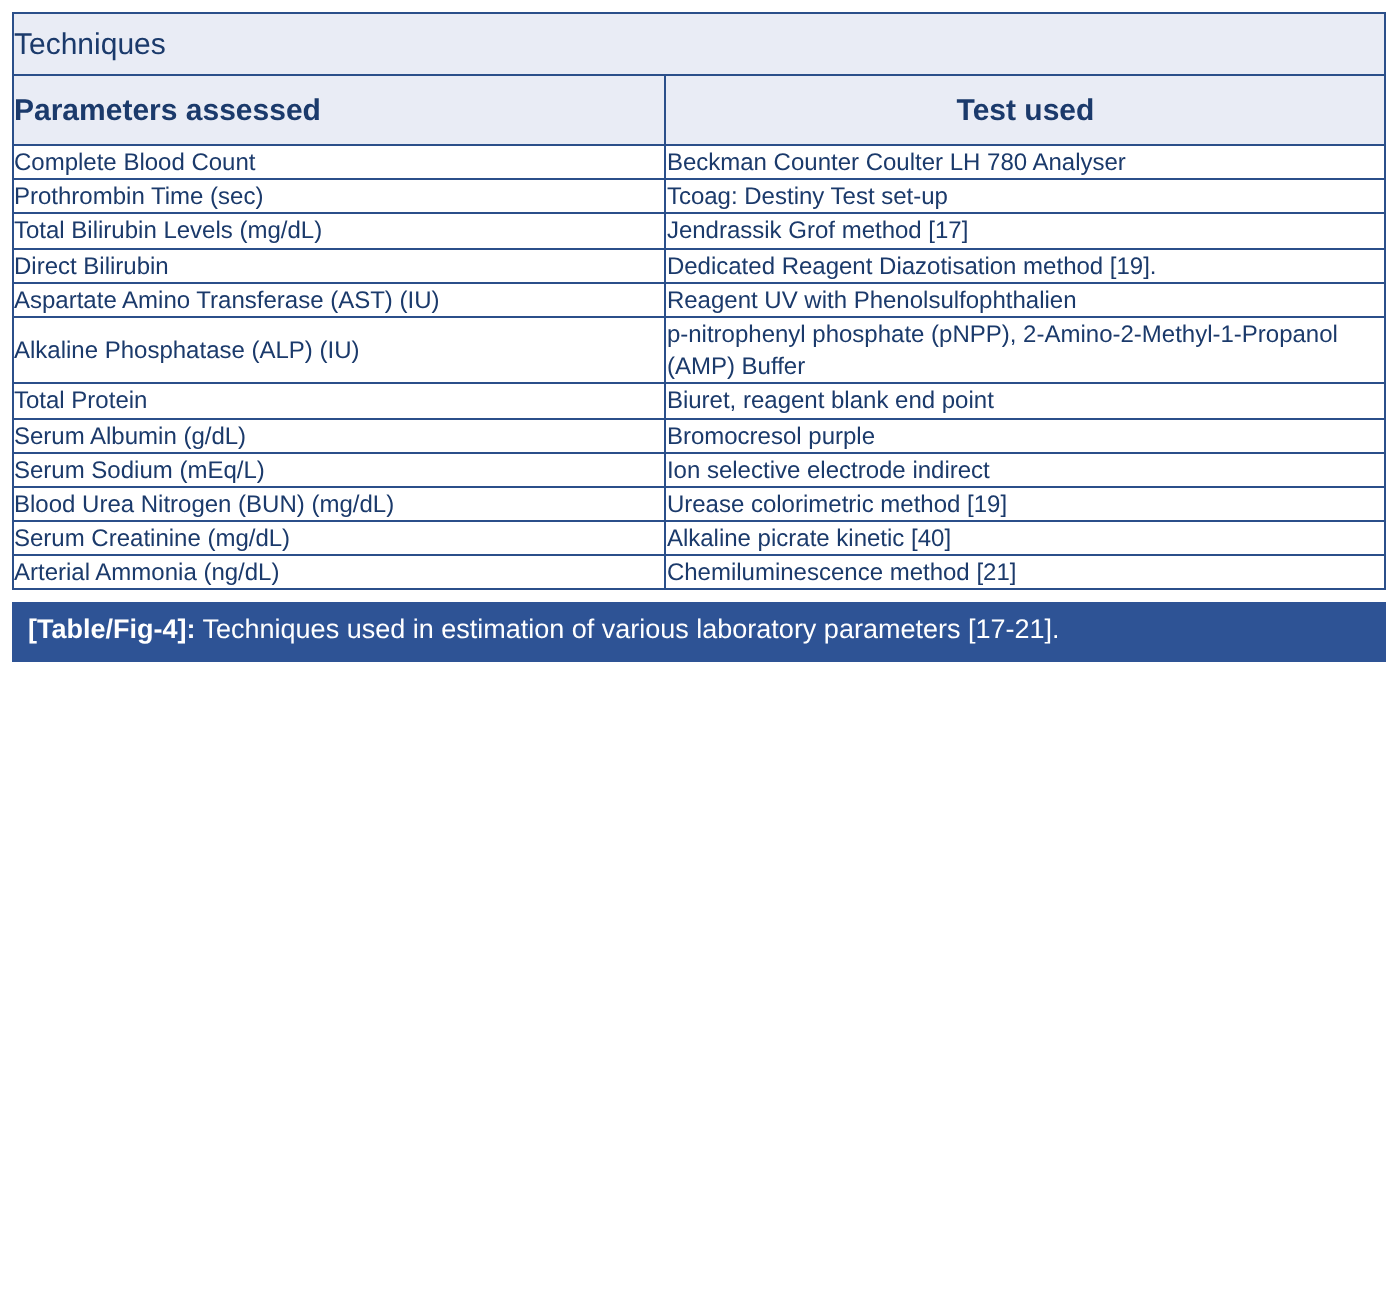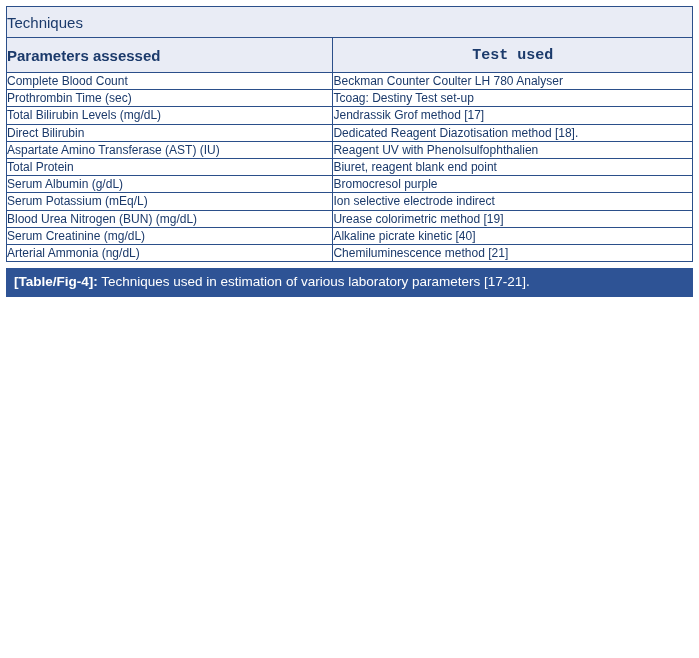--- a/index.html
+++ b/index.html
@@ -45,21 +45,20 @@
     background: #e9ecf5;
     height: 34px;
     padding: 5px 10px;
     font-size: 15px;
     font-weight: bold;
     color: #1b3a6b;
     margin-left: 12px;
   }
   .head-row td.center {
     text-align: center;
-    font-family: Liberation Mono, monospace;
   }
   .data-row td {
     background: #ffffff;
     padding: 8px 10px;
     font-size: 12px;
     color: #1b3a6b;
     line-height: 1.35;
     font-weight: 400;
   }
   .col-param { width: 326px; }
@@ -108,36 +107,40 @@
       <tr class="data-row">
         <td>Prothrombin Time (sec)</td>
         <td>Tcoag: Destiny Test set-up</td>
       </tr>
       <tr class="data-row">
         <td>Total Bilirubin Levels (mg/dL)</td>
         <td>Jendrassik Grof method [17]</td>
       </tr>
       <tr class="data-row">
         <td>Direct Bilirubin</td>
-        <td>Dedicated Reagent Diazotisation method [18].</td>
+        <td>Dedicated Reagent Diazotisation method [19].</td>
       </tr>
       <tr class="data-row">
         <td>Aspartate Amino Transferase (AST) (IU)</td>
         <td>Reagent UV with Phenolsulfophthalien</td>
+      </tr>
+      <tr class="data-row">
+        <td>Alkaline Phosphatase (ALP) (IU)</td>
+        <td>p-nitrophenyl phosphate (pNPP), 2-Amino-2-Methyl-1-Propanol (AMP) Buffer</td>
       </tr>
       <tr class="data-row">
         <td>Total Protein</td>
         <td>Biuret, reagent blank end point</td>
       </tr>
       <tr class="data-row">
         <td>Serum Albumin (g/dL)</td>
         <td>Bromocresol purple</td>
       </tr>
       <tr class="data-row">
-        <td>Serum Potassium (mEq/L)</td>
+        <td>Serum Sodium (mEq/L)</td>
         <td>Ion selective electrode indirect</td>
       </tr>
       <tr class="data-row">
         <td>Blood Urea Nitrogen (BUN) (mg/dL)</td>
         <td>Urease colorimetric method [19]</td>
       </tr>
       <tr class="data-row">
         <td>Serum Creatinine (mg/dL)</td>
         <td>Alkaline picrate kinetic [40]</td>
       </tr>

